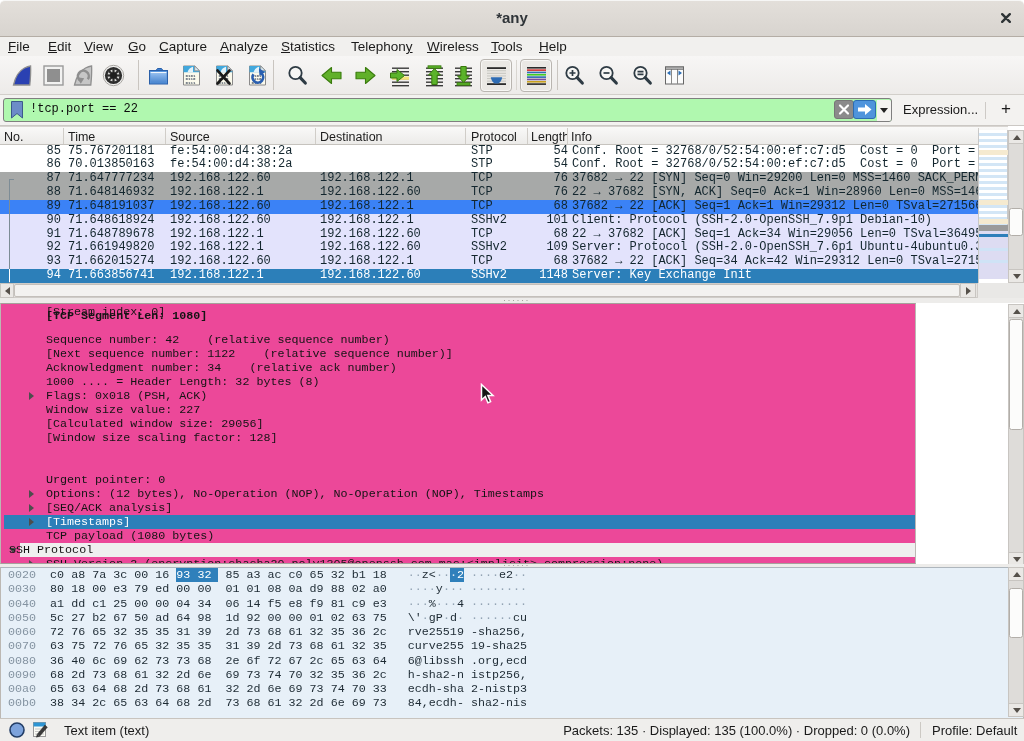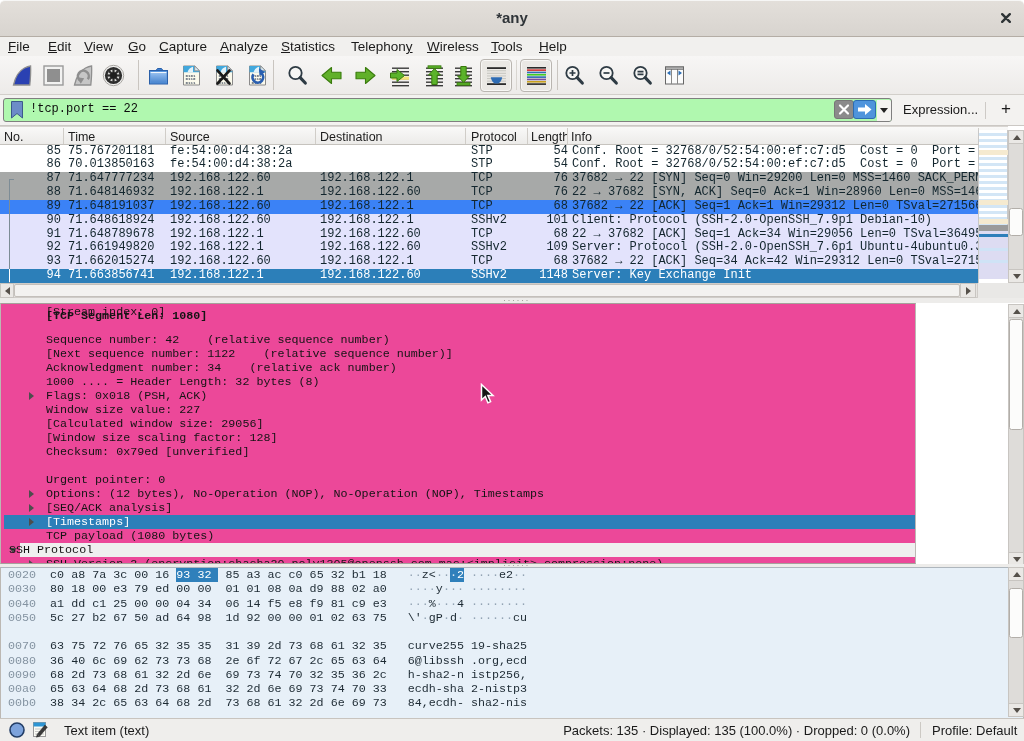--- a/index.html
+++ b/index.html
@@ -426,23 +426,20 @@
       </div>
 <div class="drow mono" style="top:99px;">
         <span style="position:absolute;left:45px">Window size value: 227</span>
       </div>
 <div class="drow mono" style="top:113px;">
         <span style="position:absolute;left:45px">[Calculated window size: 29056]</span>
       </div>
 <div class="drow mono" style="top:127px;">
         <span style="position:absolute;left:45px">[Window size scaling factor: 128]</span>
       </div>
-<div class="drow mono" style="top:141px;">
-        <span style="position:absolute;left:45px">Checksum: 0x79ed [unverified]</span>
-      </div>
 <div class="drow mono" style="top:169px;">
         <span style="position:absolute;left:45px">Urgent pointer: 0</span>
       </div>
 <div class="drow mono" style="top:183px;">
         <div class="dtri" style="left:28px"></div>
         <span style="position:absolute;left:45px">Options: (12 bytes), No-Operation (NOP), No-Operation (NOP), Timestamps</span>
       </div>
 <div class="drow mono" style="top:197px;">
         <div class="dtri" style="left:28px"></div>
         <span style="position:absolute;left:45px">[SEQ/ACK analysis]</span>
@@ -471,20 +468,21 @@
 <div class="abs sbtn" style="left:1008px;top:552px;width:16px;height:14px"></div>
 <div class="abs tri" style="left:1012.5px;top:556.5px;border-left:4px solid transparent;border-right:4px solid transparent;border-top:5px solid #55504a"></div>
 <div class="abs thumb" style="left:1009px;top:319px;width:14px;height:111px"></div>
 <div class="abs split" style="top:564px;height:3px"></div>
 <div class="abs dots" style="left:503px;top:560px">······</div>
 <div class="abs" id="hexpane">
 <div class="xrow mono" style="top:0.2px"><span class="xoff">0020</span>  c0 a8 7a 3c 00 16 <span class="xsel">93 32 </span> 85 a3 ac c0 65 32 b1 18   <span class="xdim">·</span><span class="xdim">·</span>z&lt;<span class="xdim">·</span><span class="xdim">·</span><span class="xsel"><span class="xdim2">·</span>2</span> <span class="xdim">·</span><span class="xdim">·</span><span class="xdim">·</span><span class="xdim">·</span>e2<span class="xdim">·</span><span class="xdim">·</span></div>
 <div class="xrow mono" style="top:14.45px"><span class="xoff">0030</span>  80 18 00 e3 79 ed 00 00  01 01 08 0a d9 88 02 a0   <span class="xdim">·</span><span class="xdim">·</span><span class="xdim">·</span><span class="xdim">·</span>y<span class="xdim">·</span><span class="xdim">·</span><span class="xdim">·</span> <span class="xdim">·</span><span class="xdim">·</span><span class="xdim">·</span><span class="xdim">·</span><span class="xdim">·</span><span class="xdim">·</span><span class="xdim">·</span><span class="xdim">·</span></div>
 <div class="xrow mono" style="top:28.7px"><span class="xoff">0040</span>  a1 dd c1 25 00 00 04 34  06 14 f5 e8 f9 81 c9 e3   <span class="xdim">·</span><span class="xdim">·</span><span class="xdim">·</span>%<span class="xdim">·</span><span class="xdim">·</span><span class="xdim">·</span>4 <span class="xdim">·</span><span class="xdim">·</span><span class="xdim">·</span><span class="xdim">·</span><span class="xdim">·</span><span class="xdim">·</span><span class="xdim">·</span><span class="xdim">·</span></div>
 <div class="xrow mono" style="top:42.95px"><span class="xoff">0050</span>  5c 27 b2 67 50 ad 64 98  1d 92 00 00 01 02 63 75   \'<span class="xdim">·</span>gP<span class="xdim">·</span>d<span class="xdim">·</span> <span class="xdim">·</span><span class="xdim">·</span><span class="xdim">·</span><span class="xdim">·</span><span class="xdim">·</span><span class="xdim">·</span>cu</div>
+<div class="xrow mono" style="top:57.2px"><span class="xoff">0060</span>  72 76 65 32 35 35 31 39  2d 73 68 61 32 35 36 2c   rve25519 -sha256,</div>
 <div class="xrow mono" style="top:71.45px"><span class="xoff">0070</span>  63 75 72 76 65 32 35 35  31 39 2d 73 68 61 32 35   curve255 19-sha25</div>
 <div class="xrow mono" style="top:85.7px"><span class="xoff">0080</span>  36 40 6c 69 62 73 73 68  2e 6f 72 67 2c 65 63 64   6@libssh .org,ecd</div>
 <div class="xrow mono" style="top:99.95px"><span class="xoff">0090</span>  68 2d 73 68 61 32 2d 6e  69 73 74 70 32 35 36 2c   h-sha2-n istp256,</div>
 <div class="xrow mono" style="top:114.2px"><span class="xoff">00a0</span>  65 63 64 68 2d 73 68 61  32 2d 6e 69 73 74 70 33   ecdh-sha 2-nistp3</div>
 <div class="xrow mono" style="top:128.45px"><span class="xoff">00b0</span>  38 34 2c 65 63 64 68 2d  73 68 61 32 2d 6e 69 73   84,ecdh- sha2-nis</div>
 </div>
 <div class="abs trough" style="left:1008px;top:567px;width:16px;height:150px"></div>
 <div class="abs sbtn" style="left:1008px;top:567px;width:16px;height:14px"></div>
 <div class="abs tri" style="left:1012.5px;top:571.5px;border-left:4px solid transparent;border-right:4px solid transparent;border-bottom:5px solid #55504a"></div>
 <div class="abs sbtn" style="left:1008px;top:703px;width:16px;height:14px"></div>

